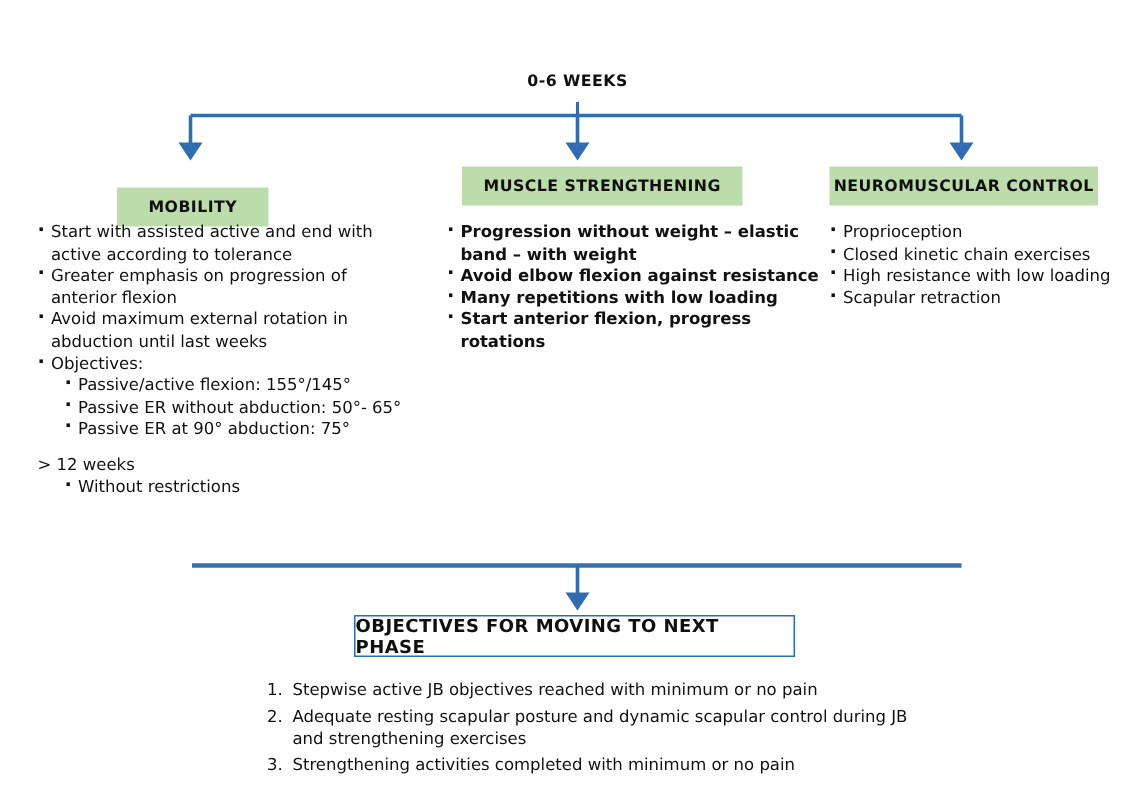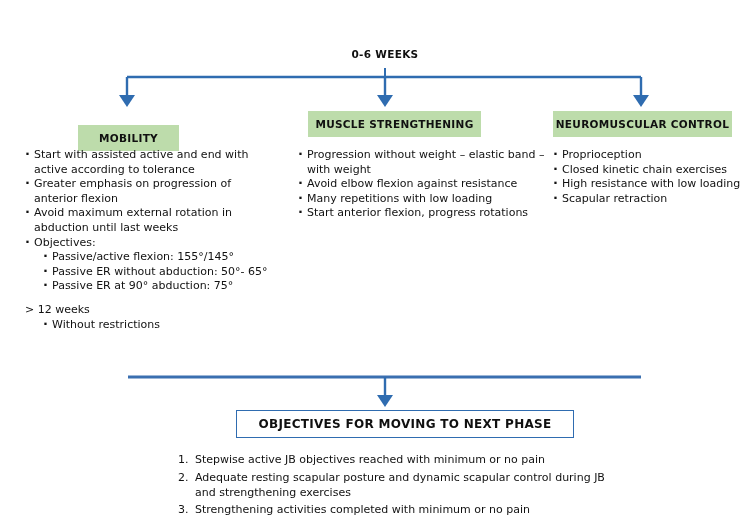--- a/index.html
+++ b/index.html
@@ -71,32 +71,32 @@
     height: 26px;
   }
   .cat-box-label {
     font-size: 10.5px;
     font-weight: bold;
     letter-spacing: 0.3px;
     color: #101010;
     text-align: center;
   }
   #cat-mobility  { left: 78px;  top: 125px; width: 101px; }
-  #cat-muscle    { left: 308px; top: 111px; width: 173px; }
+  #cat-muscle    { left: 308px; top: 111px; width: 187px; }
   #cat-neuro     { left: 553px; top: 111px; width: 179px; }
 
   
   .col-body {
     position: absolute;
     font-size: 11px;
     line-height: 14.6px;
     color: #111111;
   }
   #body-mobility { left: 25px;  top: 148px; width: 250px; }
-  #body-muscle   { left: 298px; top: 148px; width: 260px; }
+  #body-muscle   { left: 298px; top: 148px; width: 260px; font-weight: bold; }
   #body-neuro    { left: 553px; top: 148px; width: 200px; }
 
   ul.bl {
     list-style: none;
     margin: 0;
     padding: 0;
   }
   ul.bl > li {
     position: relative;
     padding-left: 9px;
@@ -136,21 +136,21 @@
     font-size: 13px;
     line-height: 16px;
     color: #111111;
   }
 
   
   .obj-box {
     position: absolute;
     left: 236px;
     top: 410px;
-    width: 338px;
+    width: 294px;
     height: 28px;
     border: 1.6px solid #2f6cb0;
     background: #ffffff;
     display: flex;
     align-items: center;
     justify-content: center;
     box-sizing: border-box;
   }
   .obj-box-label {
     font-size: 12px;

